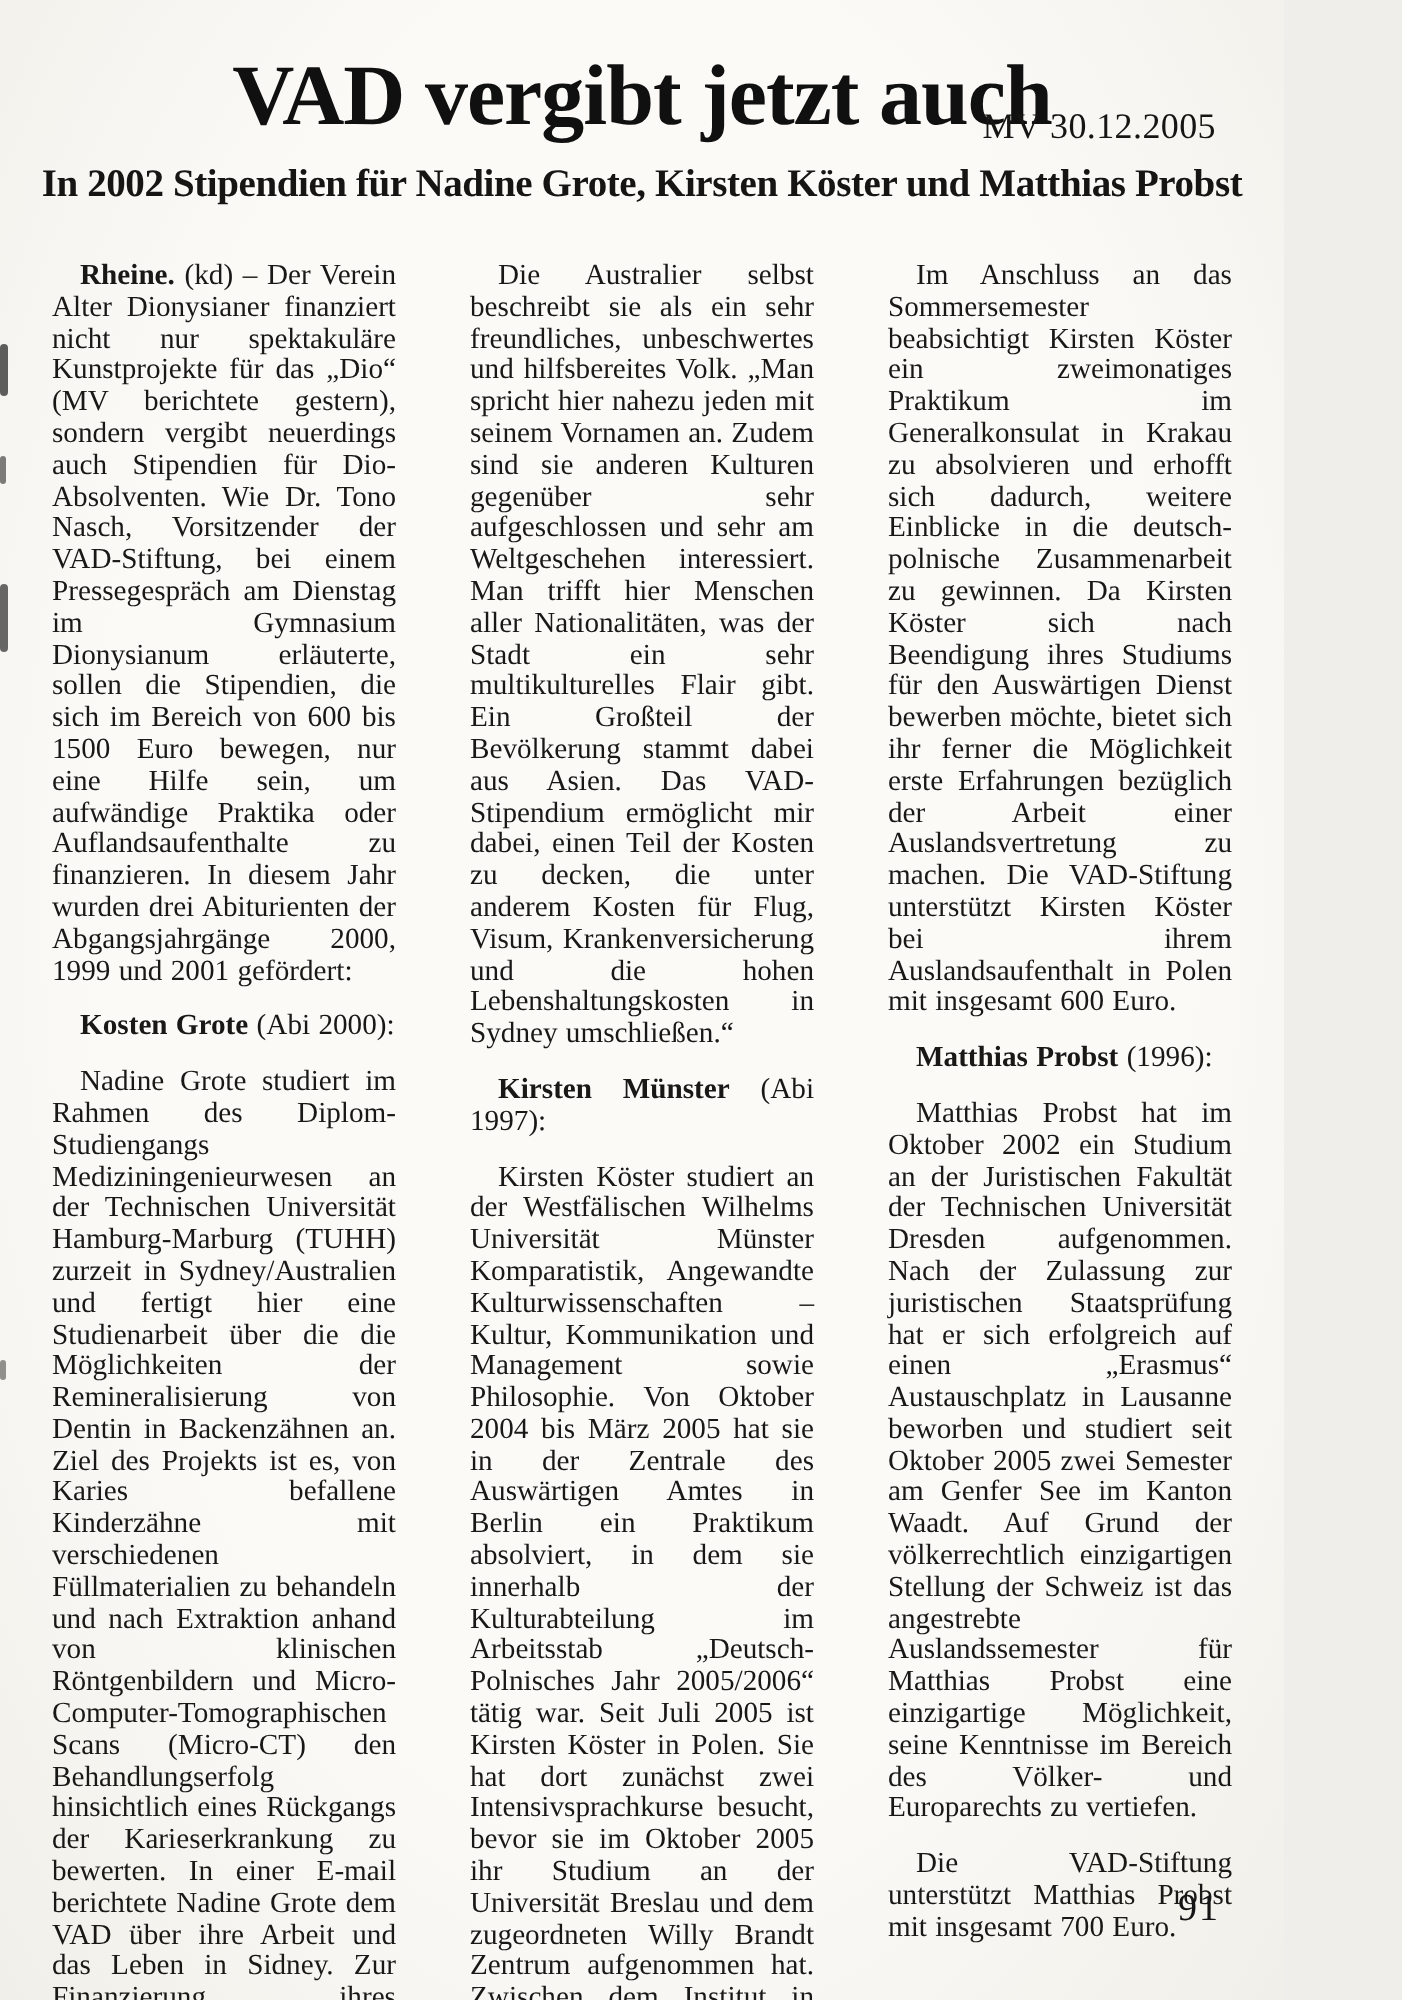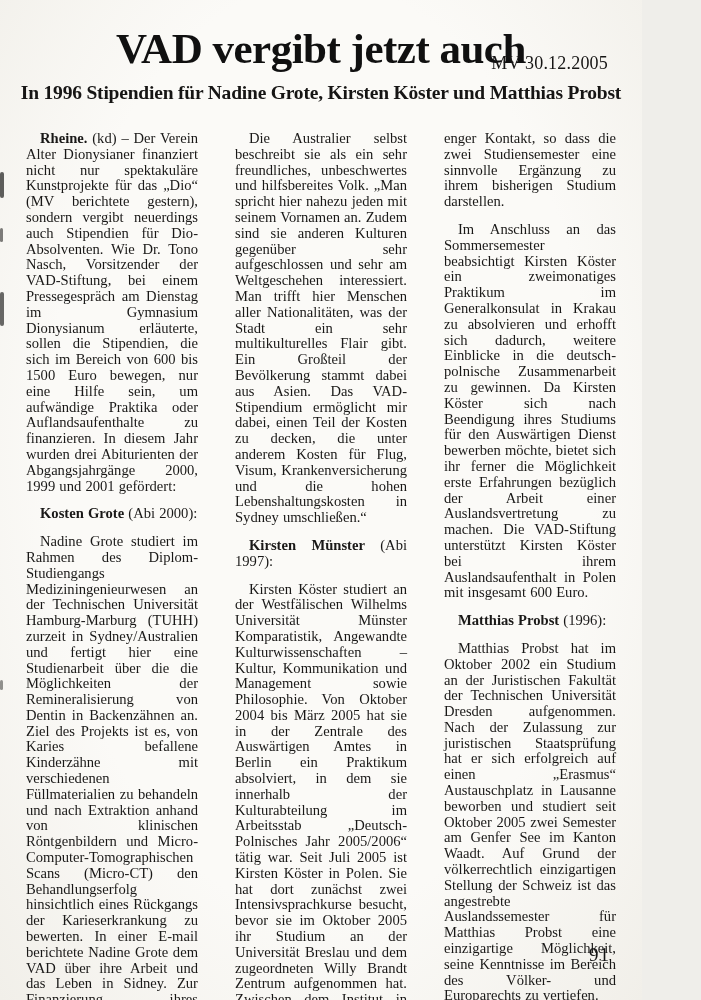--- a/index.html
+++ b/index.html
@@ -63,39 +63,38 @@
 
   <div class="artifact a1"></div>
   <div class="artifact a2"></div>
   <div class="artifact a3"></div>
   <div class="artifact a4"></div>
 
   <div class="header">
     <h1 class="title"><span>VAD vergibt jetzt auch</span><br>
     </h1>
     <div class="date-note">MV 30.12.2005</div>
-    <div class="subtitle">In 1996 Stipendien für Nadine Grote, Kirsten Köster und Matthias Probst</div>
+    <div class="subtitle">In 2002 Stipendien für Nadine Grote, Kirsten Köster und Matthias Probst</div>
   </div>
 
   <div class="columns">
 
     <div class="col">
       <p class="para"><b class="lead">Rheine.</b><span> (kd) – Der Verein Alter Dionysianer finanziert nicht nur spektakuläre Kunstprojekte für das „Dio“ (MV berichtete gestern), sondern vergibt neuerdings auch Stipendien für Dio-Absolventen. Wie Dr. Tono Nasch, Vorsitzender der VAD-Stiftung, bei einem Pressegespräch am Dienstag im Gymnasium Dionysianum erläuterte, sollen die Stipendien, die sich im Bereich von 600 bis 1500 Euro bewegen, nur eine Hilfe sein, um aufwändige Praktika oder Auflandsaufenthalte zu finanzieren. In diesem Jahr wurden drei Abiturienten der Abgangsjahrgänge 2000, 1999 und 2001 gefördert:</span></p>
       <p class="para head"><b>Kosten Grote</b><span> (Abi 2000):</span></p>
       <p class="para"><span>Nadine Grote studiert im Rahmen des Diplom-Studiengangs Mediziningenieurwesen an der Technischen Universität Hamburg-Marburg (TUHH) zurzeit in Sydney/Australien und fertigt hier eine Studienarbeit über die die Möglichkeiten der Remineralisierung von Dentin in Backenzähnen an. Ziel des Projekts ist es, von Karies befallene Kinderzähne mit verschiedenen Füllmaterialien zu behandeln und nach Extraktion anhand von klinischen Röntgenbildern und Micro-Computer-Tomographischen Scans (Micro-CT) den Behandlungserfolg hinsichtlich eines Rückgangs der Karieserkrankung zu bewerten. In einer E-mail berichtete Nadine Grote dem VAD über ihre Arbeit und das Leben in Sidney. Zur Finanzierung ihres Studienaufenhaltes arbeitet sie als Kellnerin in einem australischen Restaurant.</span></p>
     </div>
 
     <div class="col">
       <p class="para"><span>Die Australier selbst beschreibt sie als ein sehr freundliches, unbeschwertes und hilfsbereites Volk. „Man spricht hier nahezu jeden mit seinem Vornamen an. Zudem sind sie anderen Kulturen gegenüber sehr aufgeschlossen und sehr am Weltgeschehen interessiert. Man trifft hier Menschen aller Nationalitäten, was der Stadt ein sehr multikulturelles Flair gibt. Ein Großteil der Bevölkerung stammt dabei aus Asien. Das VAD-Stipendium ermöglicht mir dabei, einen Teil der Kosten zu decken, die unter anderem Kosten für Flug, Visum, Krankenversicherung und die hohen Lebenshaltungskosten in Sydney umschließen.“</span></p>
       <p class="para head"><b>Kirsten Münster</b><span> (Abi 1997):</span></p>
       <p class="para"><span>Kirsten Köster studiert an der Westfälischen Wilhelms Universität Münster Komparatistik, Angewandte Kulturwissenschaften – Kultur, Kommunikation und Management sowie Philosophie. Von Oktober 2004 bis März 2005 hat sie in der Zentrale des Auswärtigen Amtes in Berlin ein Praktikum absolviert, in dem sie innerhalb der Kulturabteilung im Arbeitsstab „Deutsch-Polnisches Jahr 2005/2006“ tätig war. Seit Juli 2005 ist Kirsten Köster in Polen. Sie hat dort zunächst zwei Intensivsprachkurse besucht, bevor sie im Oktober 2005 ihr Studium an der Universität Breslau und dem zugeordneten Willy Brandt Zentrum aufgenommen hat. Zwischen dem Institut in Münster und dem Lehrstuhl für Kommunikations- und Kulturwissenschaften am Willy Brandt Zentrum in Breslau besteht</span></p>
     </div>
 
     <div class="col">
-      <p class="para noindent"><span>enger Kontakt, so dass die zwei Studiensemester eine sinnvolle Ergänzung zu ihrem bisherigen Studium darstellen.</span></p>
       <p class="para"><span>Im Anschluss an das Sommersemester beabsichtigt Kirsten Köster ein zweimonatiges Praktikum im Generalkonsulat in Krakau zu absolvieren und erhofft sich dadurch, weitere Einblicke in die deutsch-polnische Zusammenarbeit zu gewinnen. Da Kirsten Köster sich nach Beendigung ihres Studiums für den Auswärtigen Dienst bewerben möchte, bietet sich ihr ferner die Möglichkeit erste Erfahrungen bezüglich der Arbeit einer Auslandsvertretung zu machen. Die VAD-Stiftung unterstützt Kirsten Köster bei ihrem Auslandsaufenthalt in Polen mit insgesamt 600 Euro.</span></p>
       <p class="para head"><b>Matthias Probst</b><span> (1996):</span></p>
       <p class="para"><span>Matthias Probst hat im Oktober 2002 ein Studium an der Juristischen Fakultät der Technischen Universität Dresden aufgenommen. Nach der Zulassung zur juristischen Staatsprüfung hat er sich erfolgreich auf einen „Erasmus“ Austauschplatz in Lausanne beworben und studiert seit Oktober 2005 zwei Semester am Genfer See im Kanton Waadt. Auf Grund der völkerrechtlich einzigartigen Stellung der Schweiz ist das angestrebte Auslandssemester für Matthias Probst eine einzigartige Möglichkeit, seine Kenntnisse im Bereich des Völker- und Europarechts zu vertiefen.</span></p>
       <p class="para"><span>Die VAD-Stiftung unterstützt Matthias Probst mit insgesamt 700 Euro.</span></p>
     </div>
 
   </div>
 
   <div class="page-number">91</div>
 

